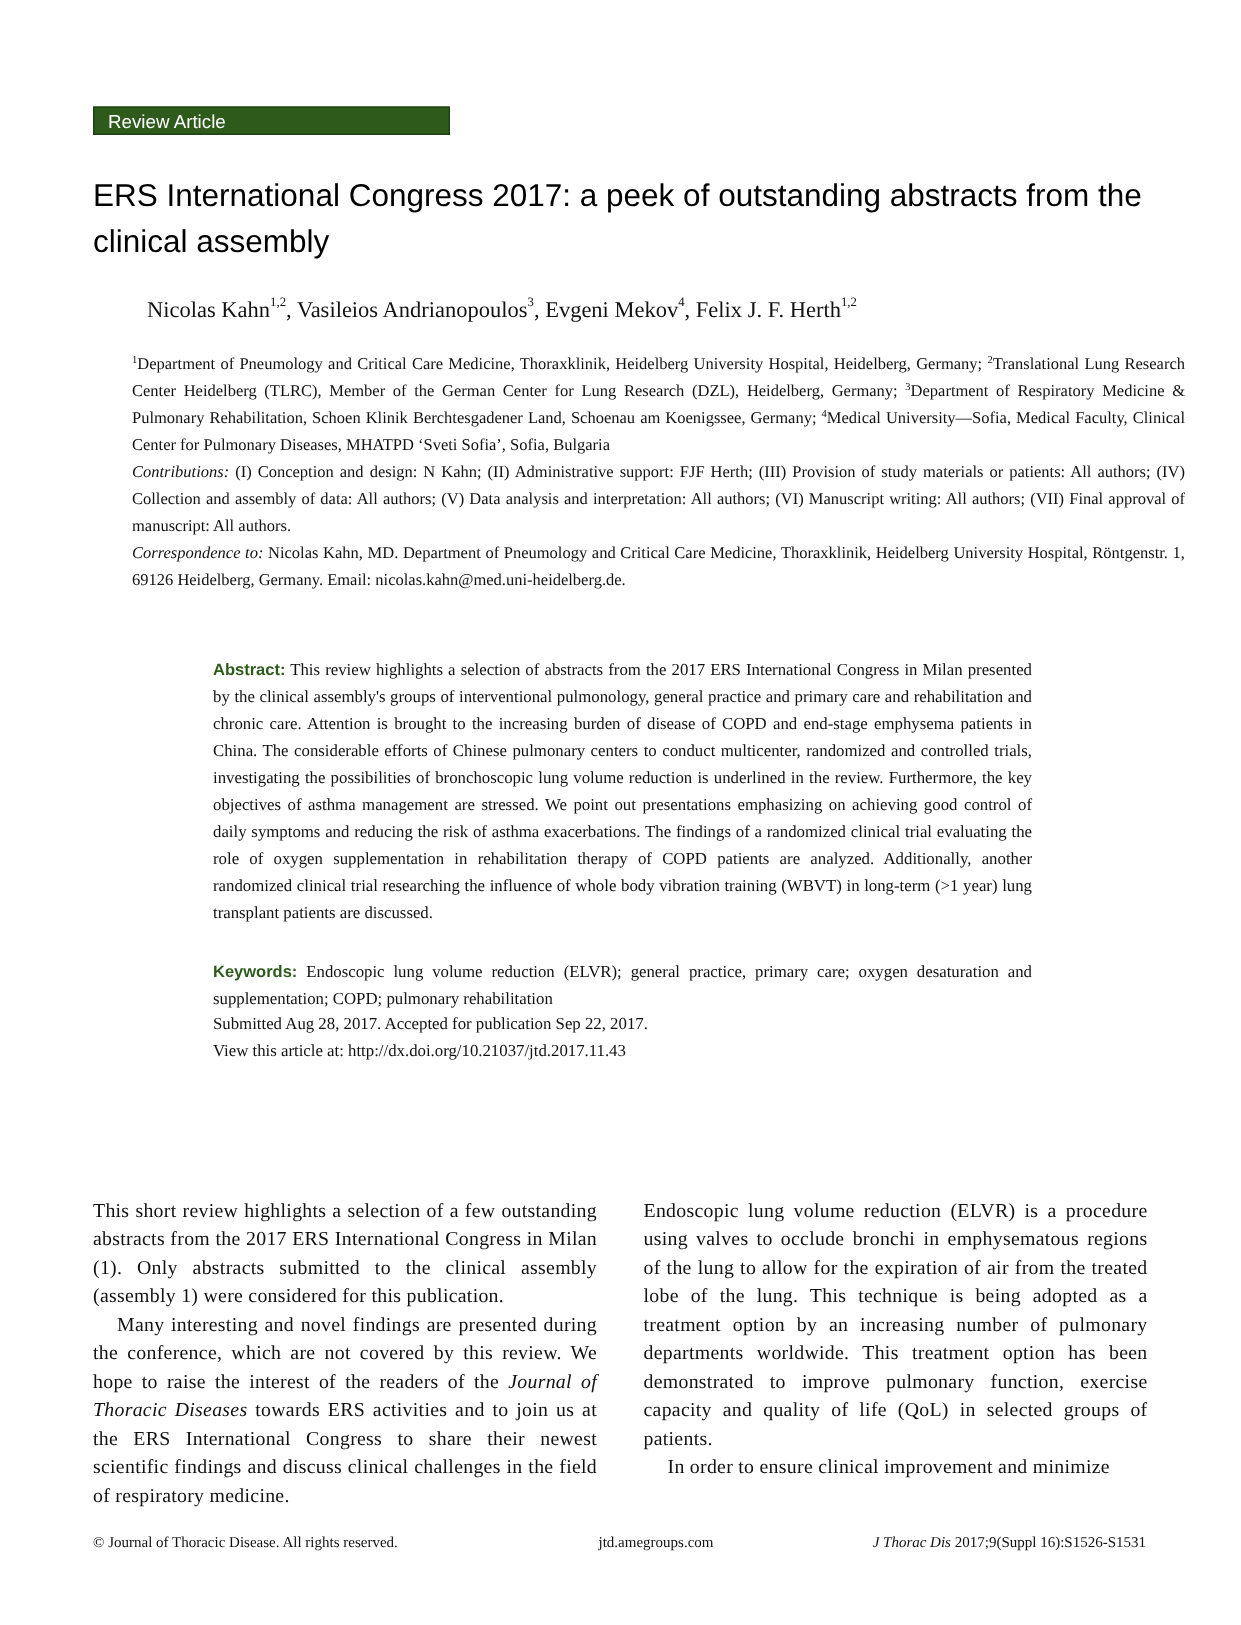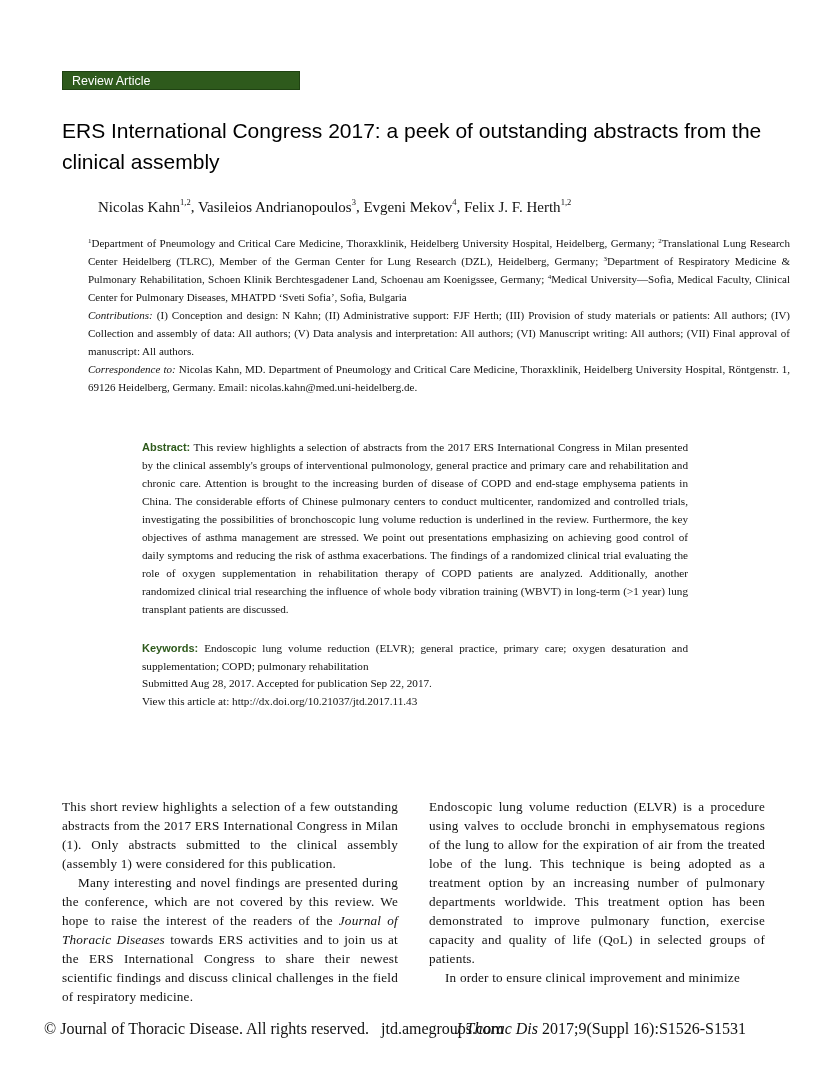--- a/index.html
+++ b/index.html
@@ -50,22 +50,22 @@
   .col.right { left: 429px; }
   .col p { margin: 0; }
   .col p.indent { text-indent: 16px; }
   .section-heading {
     font-family: "Liberation Sans", "DejaVu Sans", sans-serif; font-weight: bold;
     color: #2e5a1c; font-size: 12px; line-height: 18px; margin-bottom: 14px; letter-spacing: 0;
   }
   .col.right .section-heading { margin-top: 0; }
 
   .footer {
-    position: absolute; top: 1022px; left: 44px; width: 702px; height: 14px;
-    font-size: 16px; line-height: 14px;
+    position: absolute; top: 1022px; left: 62px; width: 702px; height: 14px;
+    font-size: 10px; line-height: 14px;
   }
   .footer .f-left { position: absolute; left: 0; }
   .footer .f-center { position: absolute; left: 337px; }
   .footer .f-right { position: absolute; right: 0; }
   .footer em { font-style: italic; }
 </style>
 </head>
 <body>
 
 <div class="badge">Review Article</div>

